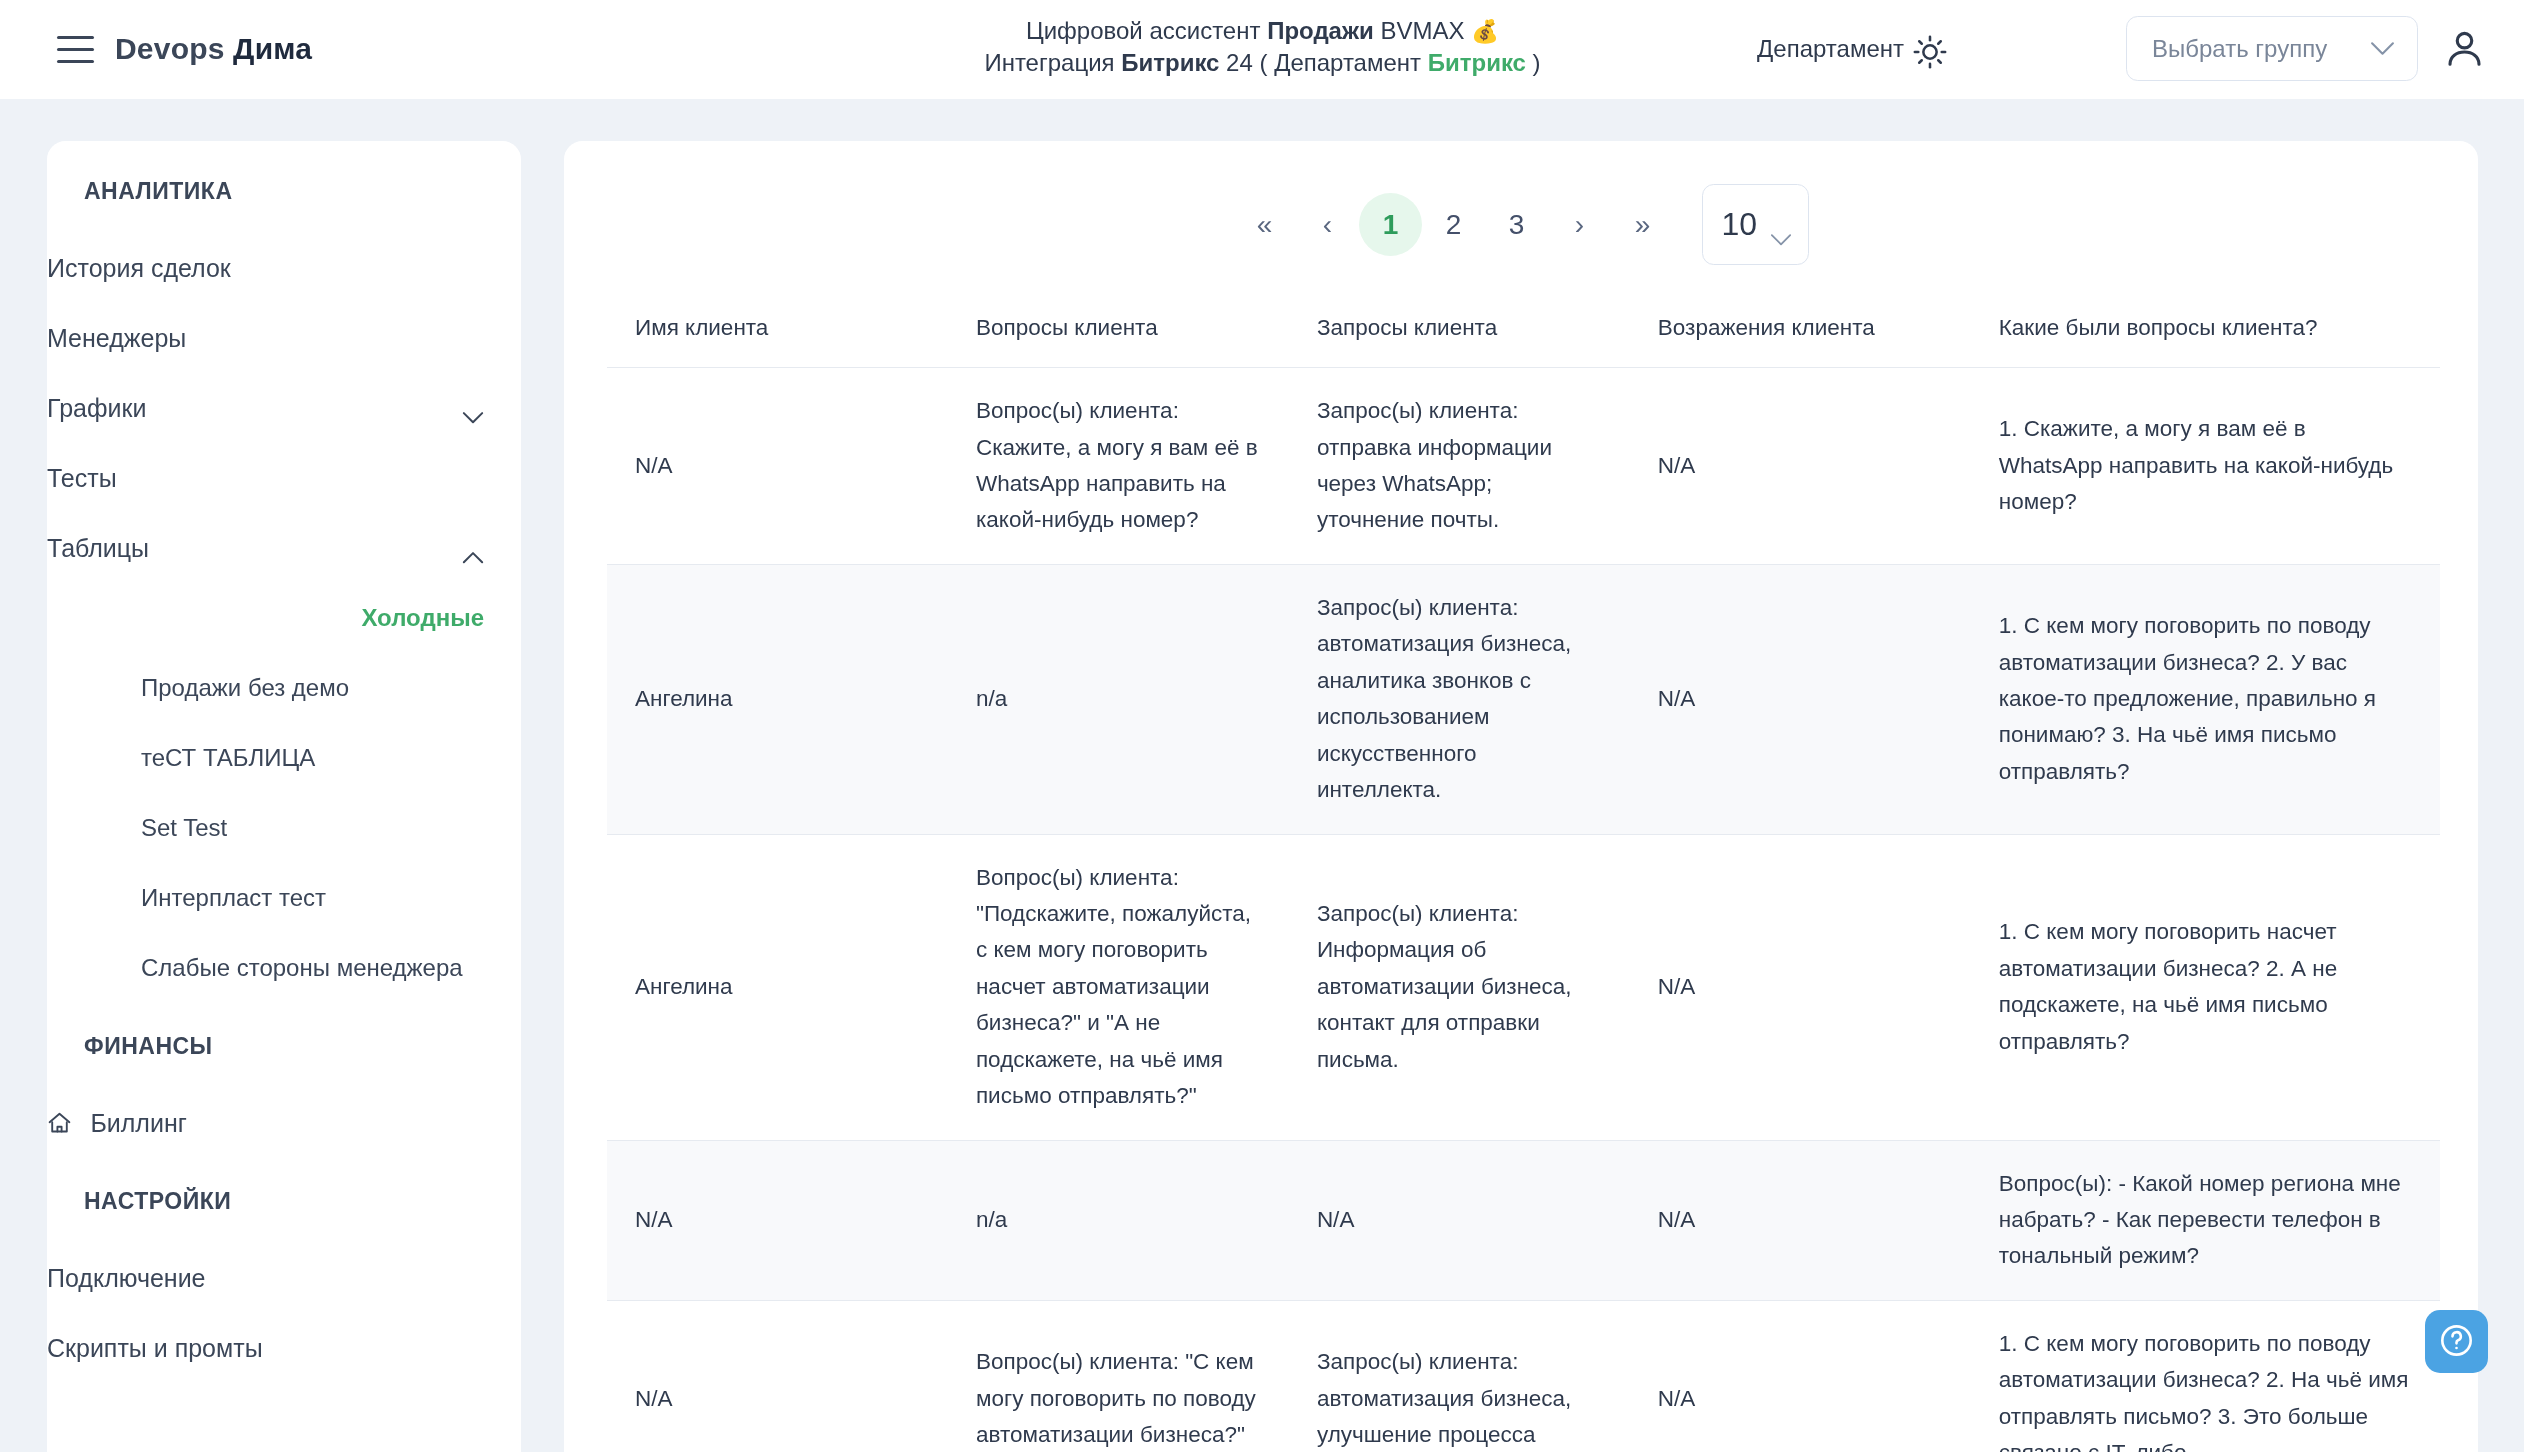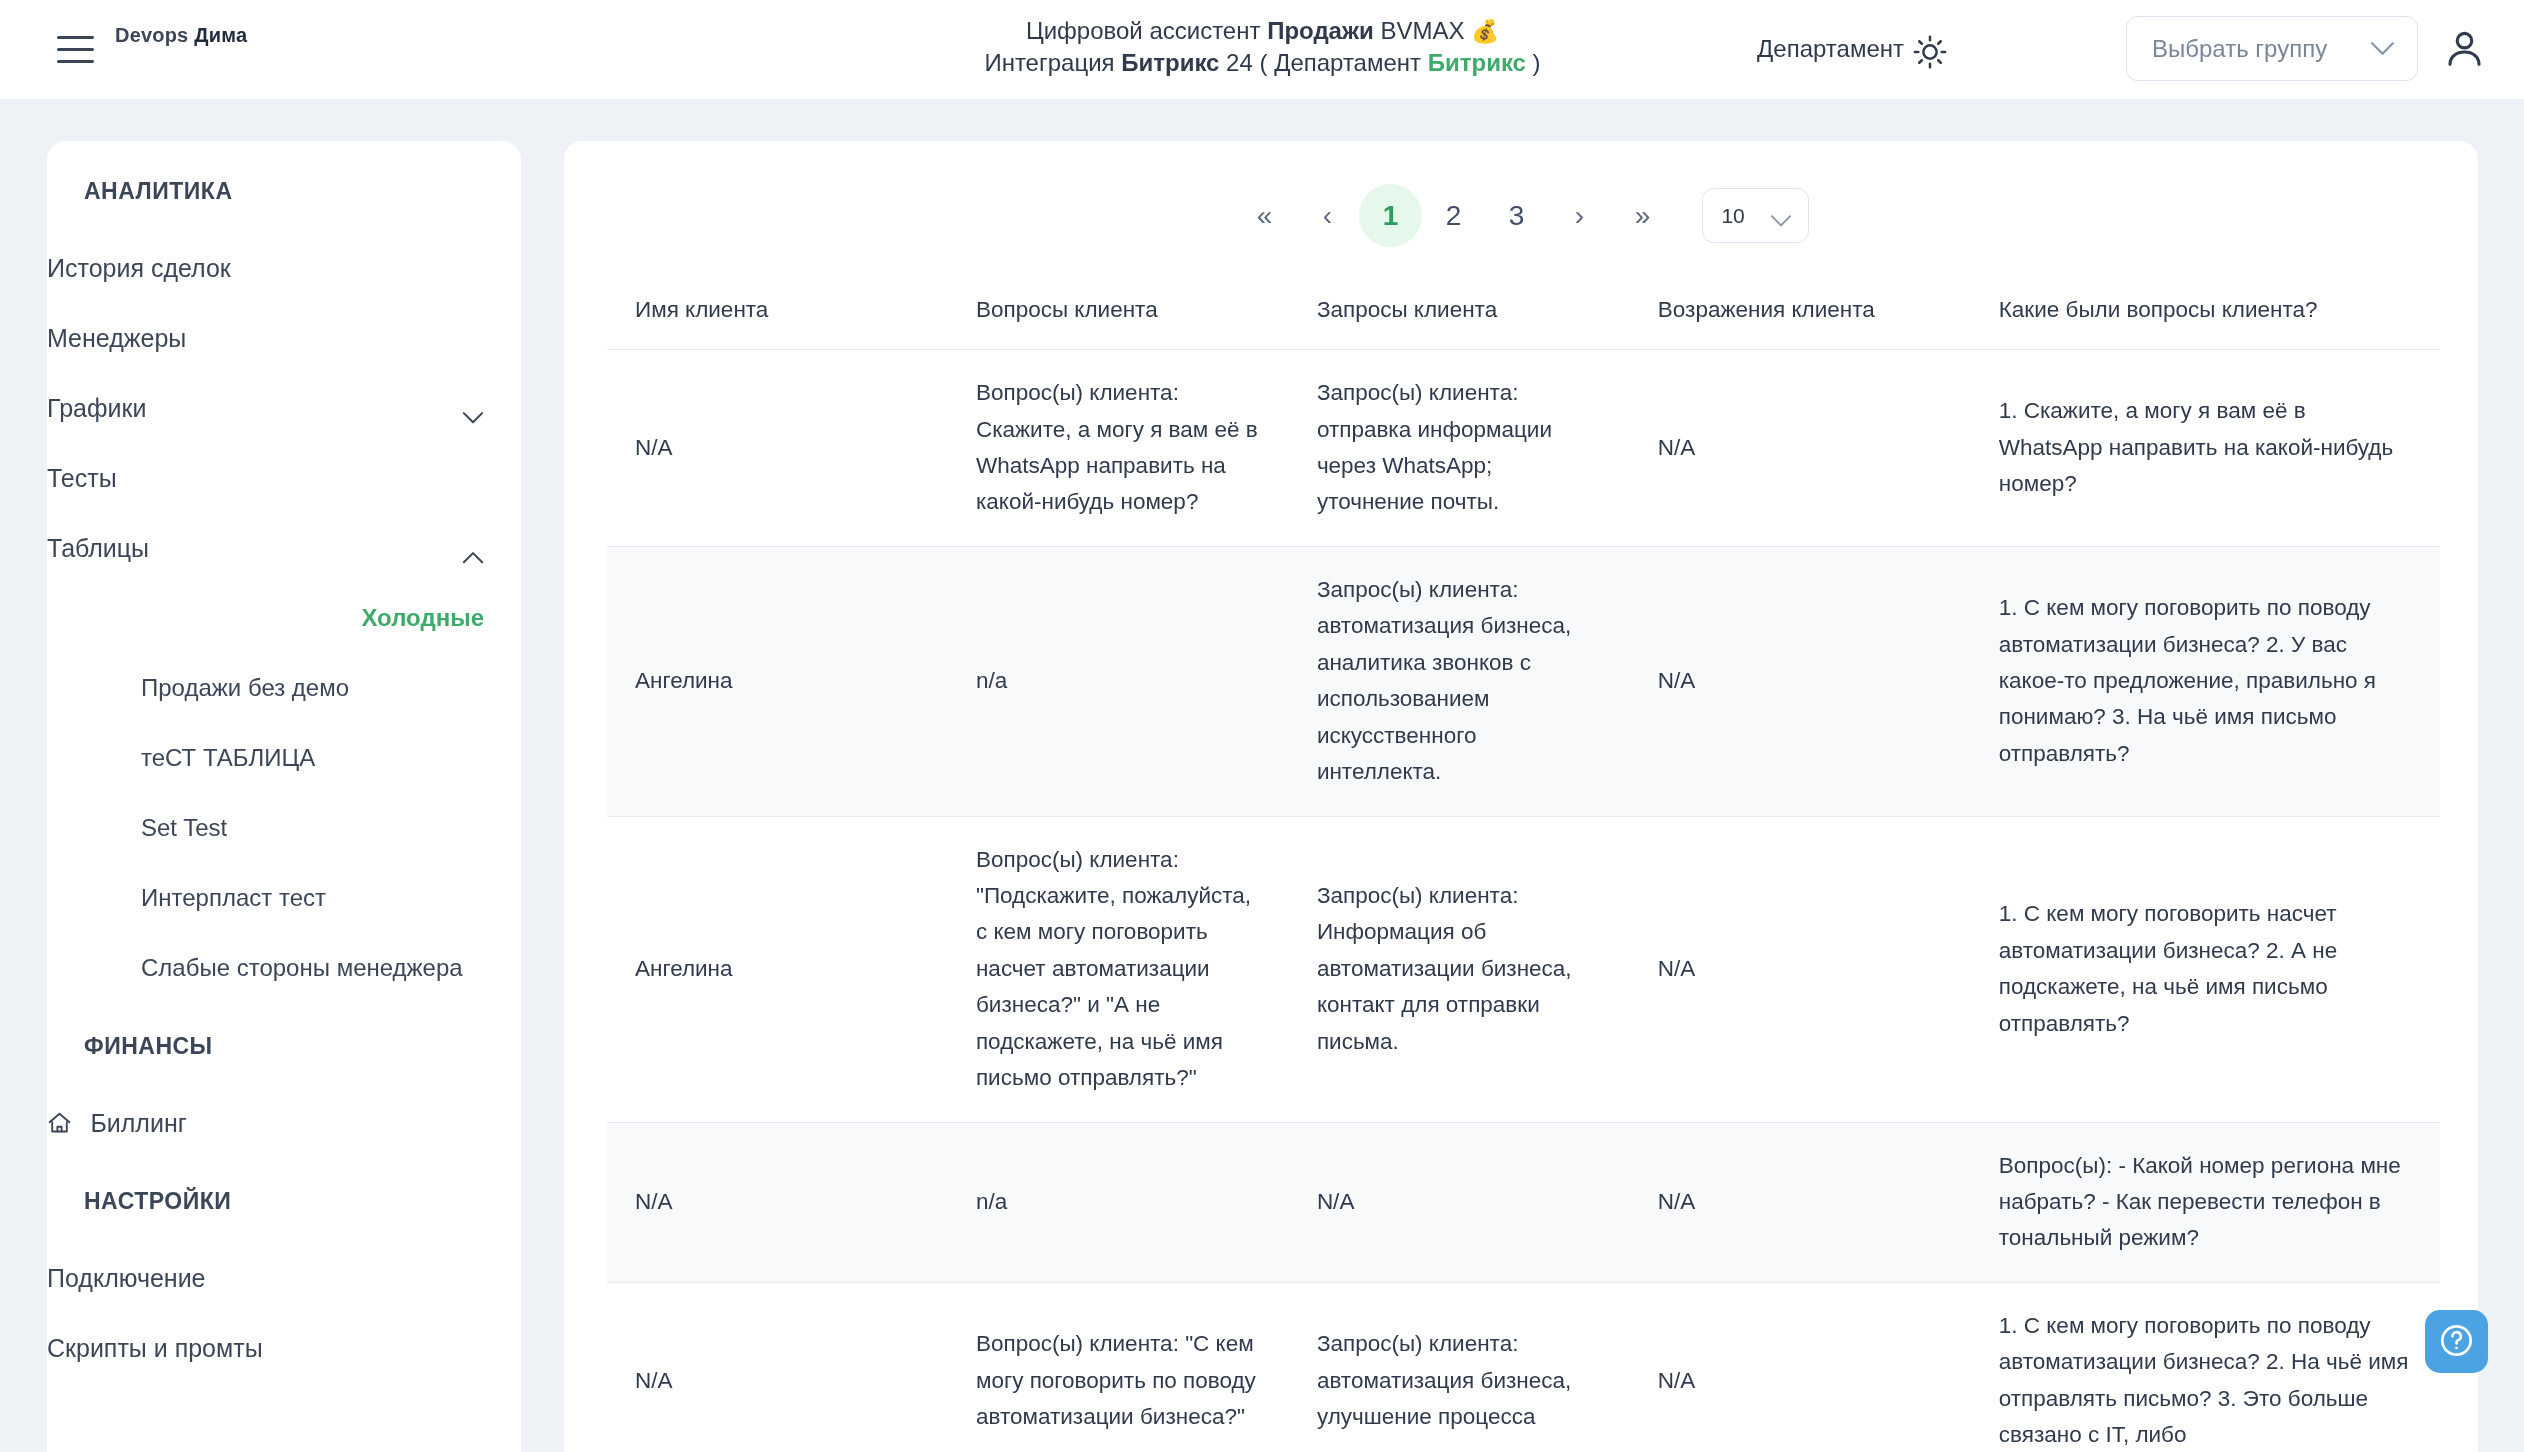--- a/index.html
+++ b/index.html
@@ -21,22 +21,22 @@
   }
   .burger {
     position: absolute; left: 57px; top: 36px;
     width: 37px; height: 27px;
     display: flex; flex-direction: column; justify-content: space-between;
     cursor: pointer;
   }
   .burger span { display: block; height: 3.3px; background: #3b4658; border-radius: 1.7px; width: 100%; }
 
   .brand {
-    position: absolute; left: 115px; top: 24px;
-    font-size: 20px; letter-spacing: 0.2px;
+    position: absolute; left: 115px; top: 32px;
+    font-size: 30px; letter-spacing: 0.2px;
     white-space: nowrap;
   }
   .brand .b-light { font-weight: 700; color: #3b4658; }
   .brand .b-bold  { font-weight: 700; color: #1f2a3d; }
 
   .center-title {
     position: absolute; left: 0; right: 0; top: 15px;
     text-align: center;
     line-height: 1.34;
     pointer-events: none;
@@ -130,25 +130,25 @@
     font-size: 28px; color: #5a6780;
     cursor: pointer; border-radius: 50%;
     user-select: none;
   }
   .pg-btn.num { color: #44506a; }
   .pg-btn.num.active {
     background: #e6f7ec; color: #2e9c5b; font-weight: 600;
   }
   .per-page {
     margin-left: 28px;
-    width: 107px; height: 55px;
+    width: 107px; height: 81px;
     border: 1.7px solid #dde4ef; border-radius: 11.7px;
     display: flex; align-items: center; justify-content: space-between;
     padding: 0 13.4px 0 18.4px;
-    font-size: 21px; color: #2f3a4d;
+    font-size: 32px; color: #2f3a4d;
     cursor: pointer;
   }
 
   
   .tbl { width: 100%; margin-top: 30px; }
   .tbl-inner { padding: 0 38px 0 43px; }
   table { width: 100%; border-collapse: collapse; table-layout: fixed; }
   th {
     text-align: left;
     font-size: 22.5px; font-weight: 400; color: #2f3a4d;

